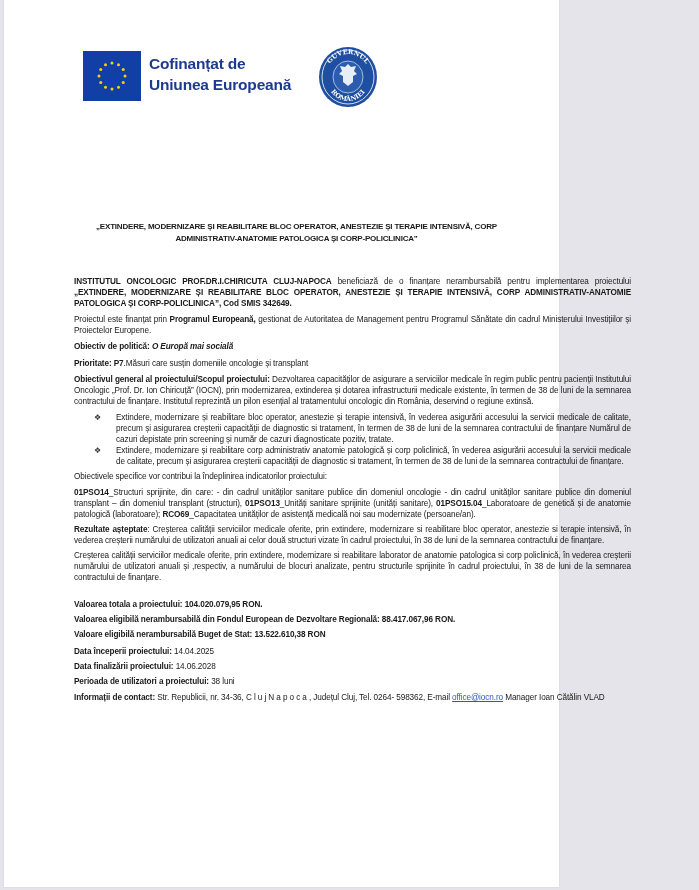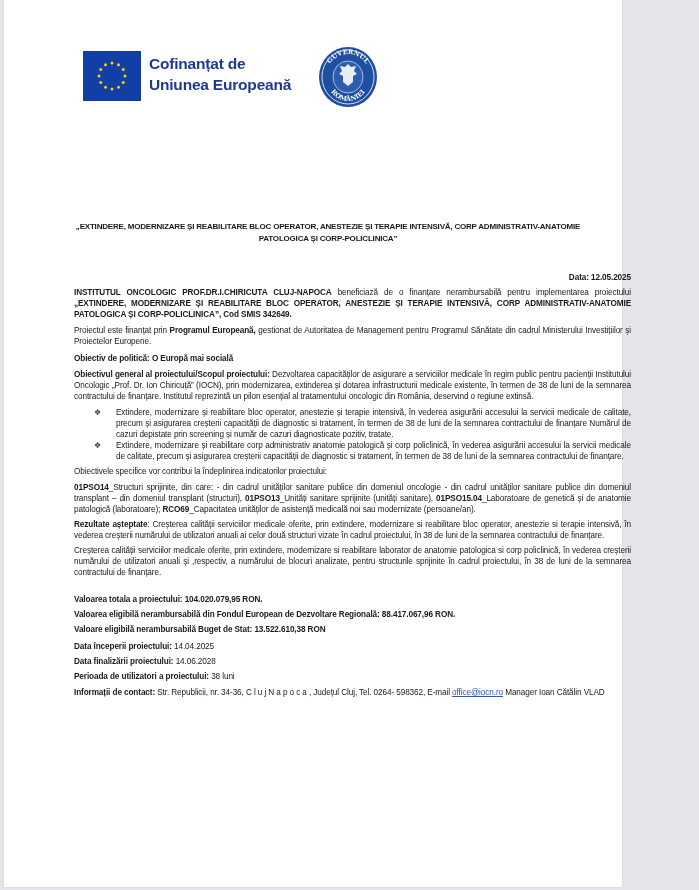--- a/index.html
+++ b/index.html
@@ -3,21 +3,21 @@
 <meta charset="utf-8">
 <style>
   html, body { margin: 0; padding: 0; }
   body {
     width: 699px; height: 890px; overflow: hidden;
     background: #e4e4ea;
     font-family: "Liberation Sans", sans-serif;
     color: #1a1a1a;
   }
   .page {
-    position: absolute; left: 4px; top: 0; width: 618px; height: 887px;
+    position: absolute; left: 4px; top: 0; width: 555px; height: 887px;
     background: #ffffff;
     box-shadow: 0 0 2px rgba(0,0,0,0.08);
   }
   .eu-flag {
     position: absolute; left: 79px; top: 51px; width: 58px; height: 50px;
     background: #123fa6;
   }
   .eu-flag svg { width: 100%; height: 100%; display: block; }
   .eu-text {
     position: absolute; left: 145px; top: 53px;
@@ -36,21 +36,21 @@
     position: absolute; left: 70px; right: 40px; top: 221px; text-align: center;
     font-weight: bold; font-size: 8px; line-height: 12px; letter-spacing: -0.2px;
   }
   .content {
     position: absolute; left: 70px; width: 557px; top: 272px;
     font-size: 8.2px; line-height: 11.1px; letter-spacing: -0.1px;
   }
   .date { text-align: right; font-weight: bold; margin-bottom: 4px; }
   p { margin: 4px 0 5px 0; text-align: justify; }
   .b { font-weight: bold; }
-  .i { }
+  .i { font-style: italic; }
   .bullets { margin: 0 0 0 0; padding: 0; list-style: none; }
   .bullets li { position: relative; padding-left: 42px; text-align: justify; margin-bottom: 0; }
   .bullets li .bullet { position: absolute; left: 20px; top: 0; font-size: 8px; color: #333; }
   .tight { margin-bottom: 0; }
   .gap { height: 7px; }
   a.email { color: #2a56c6; }
 </style>
 </head>
 <body>
 
@@ -94,34 +94,36 @@
       </text>
       <text font-size="6.5" fill="#ffffff" font-family="DejaVu Serif, serif" font-weight="bold">
         <textPath href="#arcBot" startOffset="50%" text-anchor="middle" id="sealBot">ROMÂNIEI</textPath>
       </text>
     </svg>
   </div>
 
   <div class="subtitle">„EXTINDERE, MODERNIZARE ȘI REABILITARE BLOC OPERATOR, ANESTEZIE ȘI TERAPIE INTENSIVĂ, CORP ADMINISTRATIV-ANATOMIE PATOLOGICA ȘI CORP-POLICLINICA”</div>
 
   <div class="content">
-    <div class="date">Data: 12.05.2025</div>
 
     <p>
       <span class="b">INSTITUTUL ONCOLOGIC PROF.DR.I.CHIRICUTA CLUJ-NAPOCA</span><span> beneficiază de o finanțare nerambursabilă pentru implementarea proiectului </span><span class="b">„EXTINDERE, MODERNIZARE ȘI REABILITARE BLOC OPERATOR, ANESTEZIE ȘI TERAPIE INTENSIVĂ, CORP ADMINISTRATIV-ANATOMIE PATOLOGICA ȘI CORP-POLICLINICA”, Cod SMIS 342649.</span>
     </p>
 
     <p>
       <span>Proiectul este finanțat prin </span><span class="b">Programul Europeană,</span><span> gestionat de Autoritatea de Management pentru Programul Sănătate  din cadrul Ministerului Investițiilor și Proiectelor Europene.</span>
     </p>
 
     <p>
       <span class="b">Obiectiv de politică: </span><span class="b i">O Europă mai socială</span>
     </p>
 
+    <p>
+      <span class="b">Prioritate: </span><span class="b">P7</span><span>.Măsuri care susțin domeniile oncologie și transplant</span>
+    </p>
 
     <p>
       <span class="b">Obiectivul general al proiectului/Scopul proiectului:</span><span> Dezvoltarea capacităților de asigurare a serviciilor medicale în regim public pentru pacienții Institutului Oncologic „Prof. Dr. Ion Chiricuță” (IOCN), prin modernizarea, extinderea și dotarea infrastructurii medicale existente, în termen de 38 de luni de la semnarea contractului de finanțare. Institutul reprezintă un pilon esențial al tratamentului oncologic din România, deservind o regiune extinsă.</span>
     </p>
 
     <ul class="bullets">
       <li><span class="bullet">❖</span><span>Extindere, modernizare și reabilitare bloc operator, anestezie și terapie intensivă, în vederea asigurării accesului la servicii medicale de calitate, precum și asigurarea creșterii capacității de diagnostic si tratament, în termen de 38 de luni de la semnarea contractului de finanțare Numărul de cazuri depistate prin screening și număr de cazuri diagnosticate pozitiv, tratate.</span></li>
       <li><span class="bullet">❖</span><span>Extindere, modernizare și reabilitare corp administrativ anatomie patologică și corp policlinică, în vederea asigurării accesului la servicii medicale de calitate, precum și asigurarea creșterii capacității de diagnostic si tratament, în termen de 38 de luni de la semnarea contractului de finanțare.</span></li>
     </ul>
 

